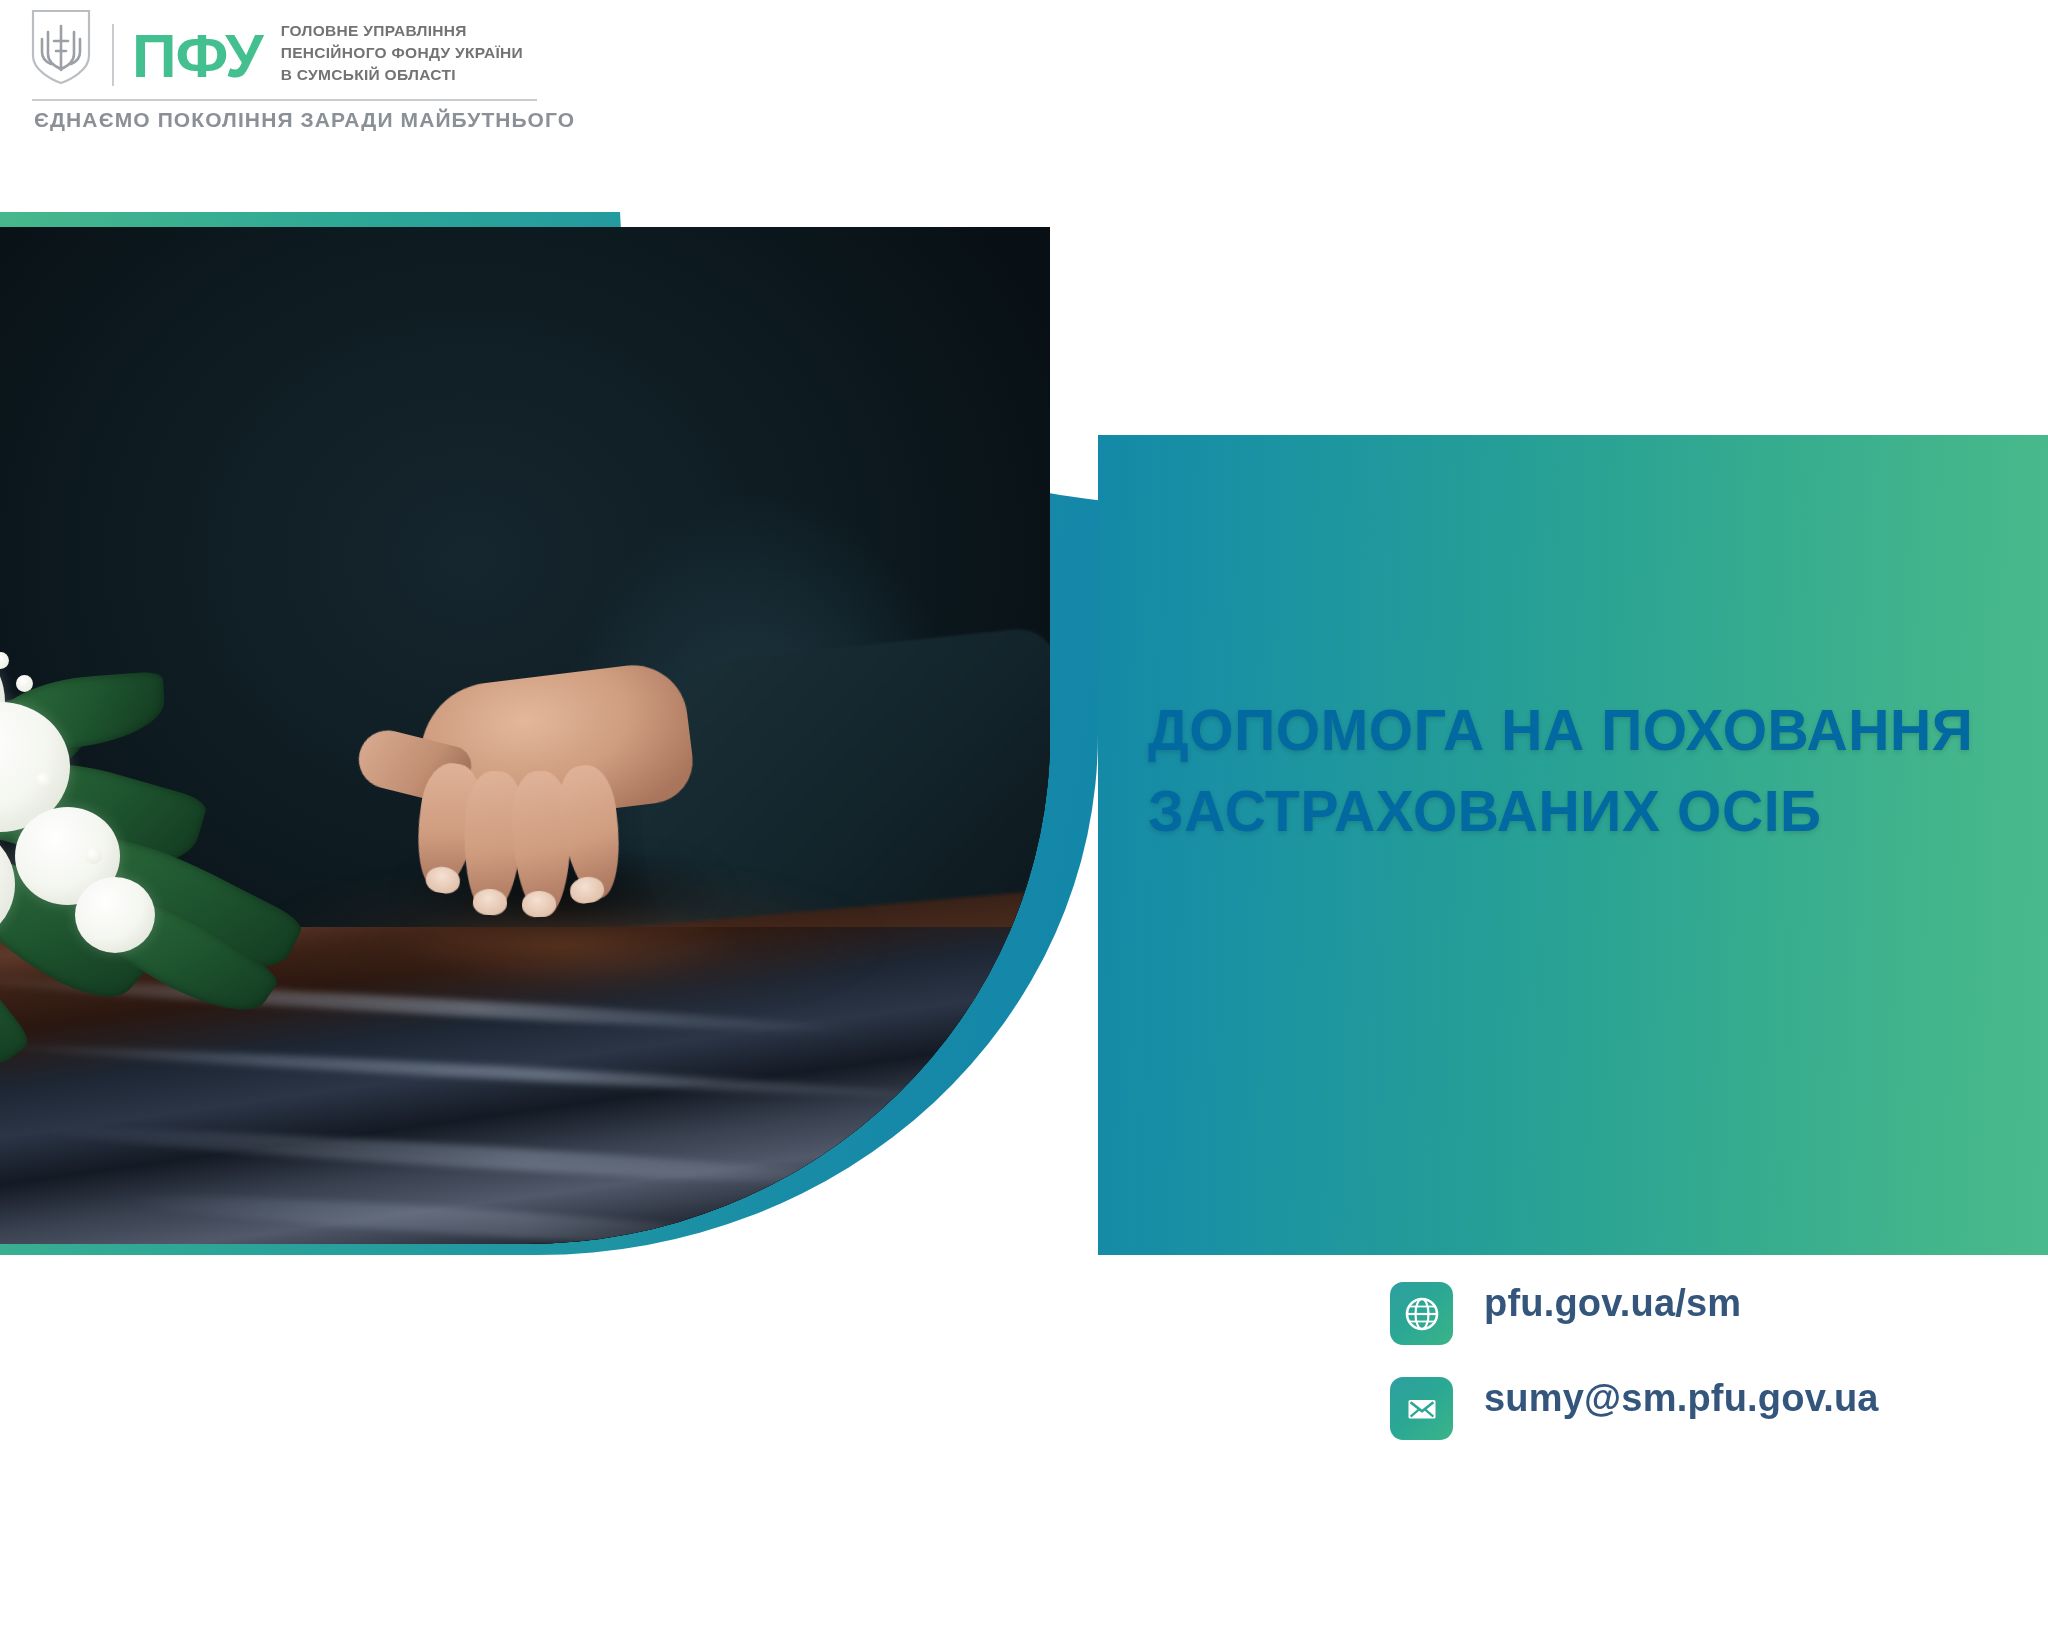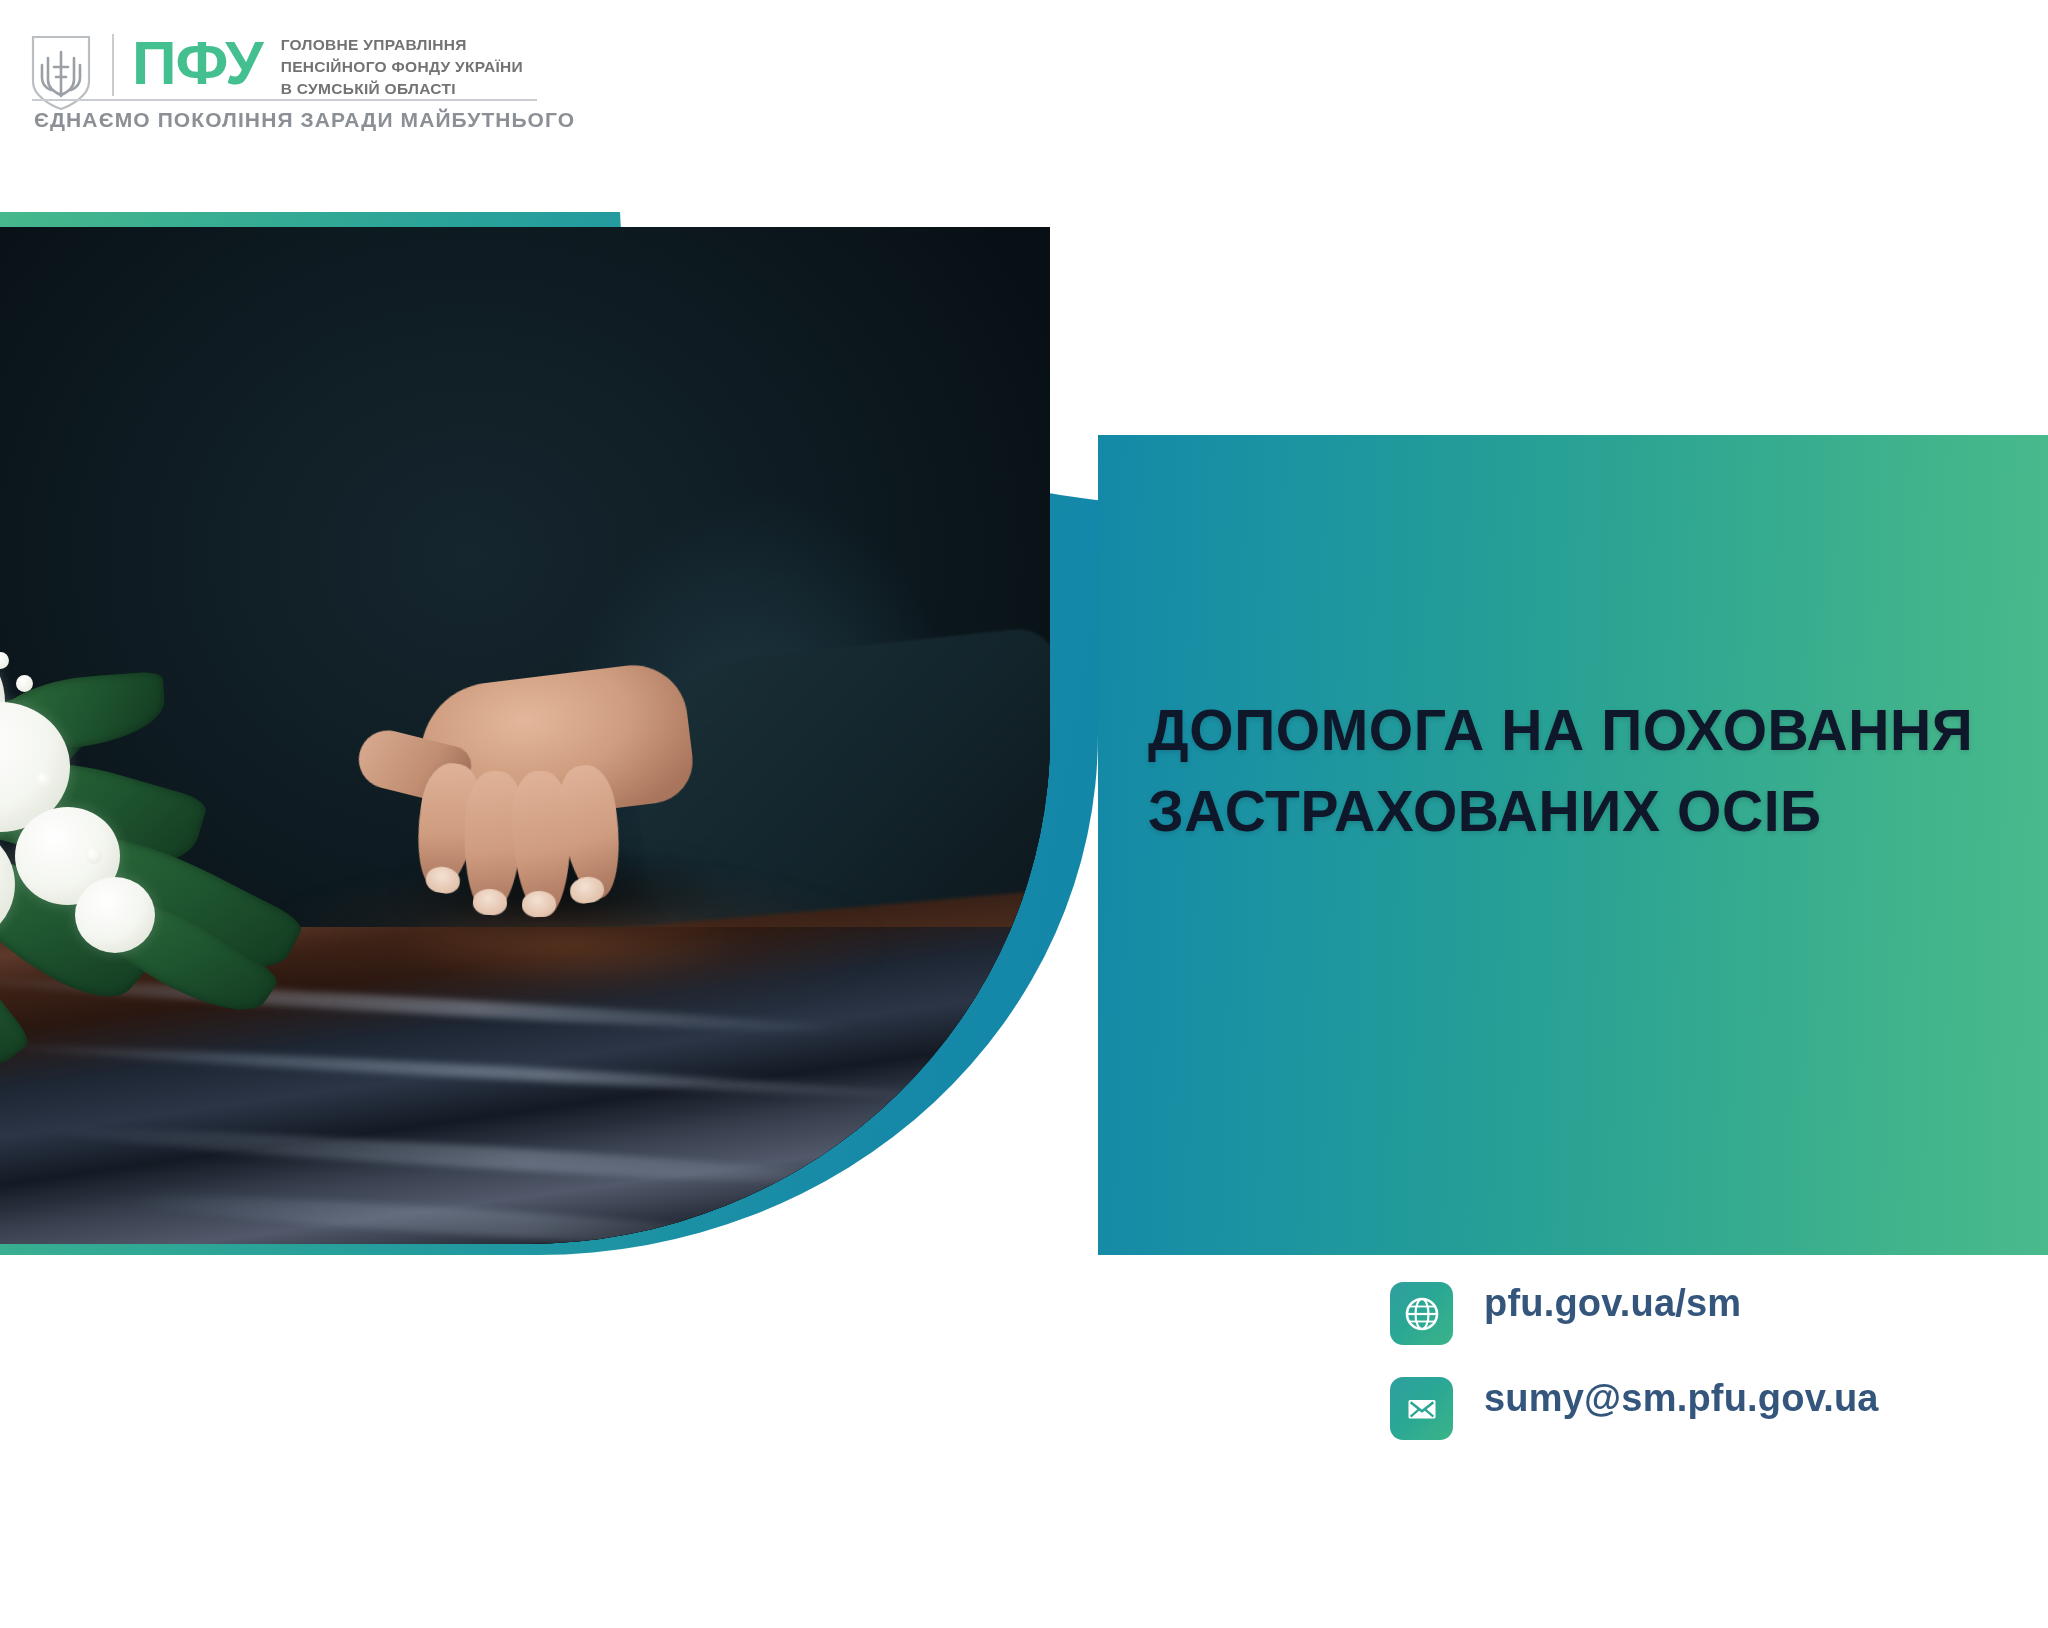--- a/index.html
+++ b/index.html
@@ -15,22 +15,22 @@
     width:2048px; height:1628px;
     background:#ffffff;
   }
 
   
   #header {
     position:absolute; left:0; top:0;
     width:600px; height:180px;
   }
   #logo-row {
-    position:absolute; left:30px; top:34px;
-    display:flex; align-items:flex-start;
+    position:absolute; left:30px; top:8px;
+    display:flex; align-items:flex-end;
   }
   #trident-shield {
     width:62px; height:78px;
     display:block;
   }
   #logo-divider {
     width:2px; height:62px;
     background:#c9cdd1;
     margin:0 18px 0 20px;
   }
@@ -246,21 +246,21 @@
   #right-panel {
     position:absolute;
     left:1098px; top:435px;
     width:950px; height:820px;
     background:linear-gradient(92deg,#1489a7 0%, #1b93a2 18%, #269f96 44%, #35ab8f 68%, #43b58c 88%, #49ba8c 100%);
   }
   #headline {
     position:absolute;
     left:1148px; top:690px;
     width:900px;
-    color:#0f172a;
+    color:#0369a1;
     font-size:57px;
     font-weight:bold;
     line-height:1.42;
     letter-spacing:0.6px;
     text-transform:uppercase;
     text-shadow:0 2px 5px rgba(0,0,0,0.14);
   }
   #headline .hl-line { display:block; white-space:nowrap; }
 
   

